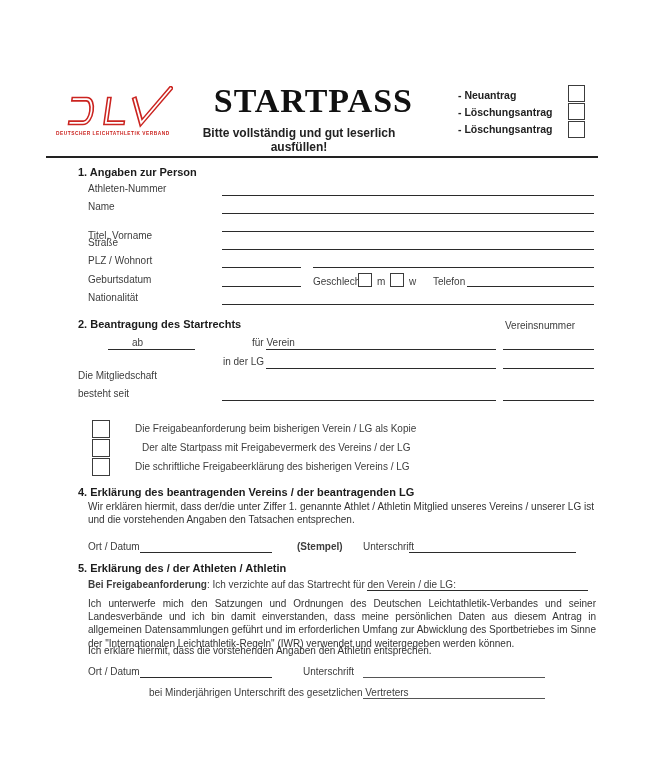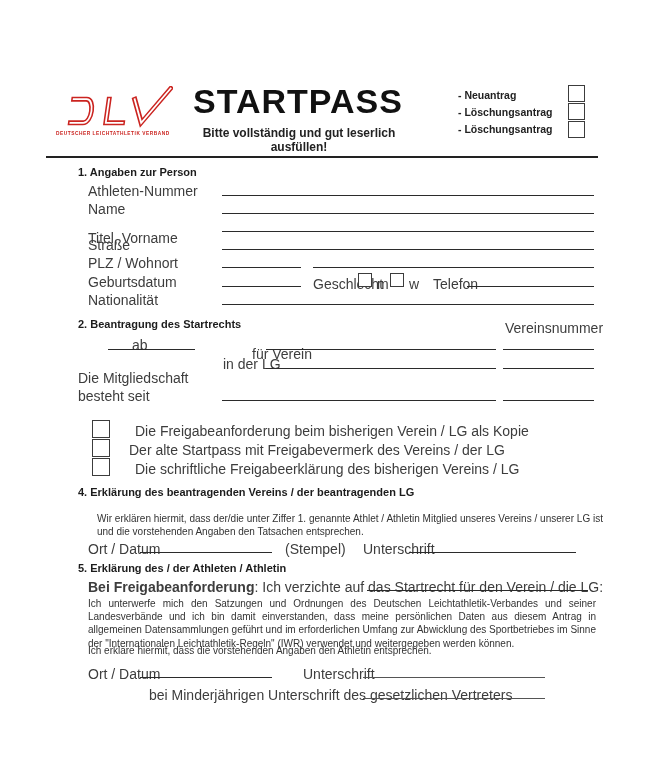--- a/index.html
+++ b/index.html
@@ -1,21 +1,21 @@
 <!DOCTYPE html>
 <html><head>
 <meta charset="utf-8">
 <style>
   html,body{margin:0;padding:0;background:#ffffff;}
   .page{
     position:relative;width:654px;height:783px;background:#ffffff;overflow:hidden;
     font-family:"Liberation Sans","DejaVu Sans",sans-serif;color:#2b2b2b;
   }
   .abs{position:absolute;}
-  .lbl{position:absolute;font-size:14px;color:#3d3d3d;white-space:nowrap;}
+  .lbl{position:absolute;font-size:10px;color:#3d3d3d;white-space:nowrap;}
   .heading{position:absolute;font-size:11px;font-weight:bold;color:#1c1c1c;white-space:nowrap;}
   .fline{position:absolute;height:0;border-bottom:1.5px solid #2b2b2b;}
   .thinline{position:absolute;height:0;border-bottom:1.2px solid #555;}
   .cbox{position:absolute;background:#fff;border:1.6px solid #3c3c3c;}
   .para{position:absolute;font-size:10px;color:#333;line-height:1.32;text-align:justify;}
   .title{position:absolute;font-weight:bold;color:#111;letter-spacing:1px;font-size:34px;}
   .subtitle{position:absolute;font-weight:bold;color:#222;font-size:12px;}
   .reqlabel{position:absolute;font-size:10.5px;font-weight:bold;color:#222;white-space:nowrap;}
   .divider{position:absolute;height:0;border-bottom:2.6px solid #222;}
   .boldlead{font-weight:bold;}
@@ -35,21 +35,21 @@
         <path d="M50 7 V31 H67" stroke="#cb2420" stroke-width="5"></path>
         <path d="M50 7 V31 H67" stroke="#ffffff" stroke-width="1.8"></path>
 
         <path d="M76 7 L86 31 L111 -4" stroke="#cb2420" stroke-width="5"></path>
         <path d="M76 7 L86 31 L111 -4" stroke="#ffffff" stroke-width="1.8"></path>
       </g>
       <text x="1" y="43" font-size="4.9" letter-spacing="0.55" fill="#cb2420" font-weight="bold">DEUTSCHER LEICHTATHLETIK VERBAND</text>
     </svg>
   </div>
 
-  <div class="title" style="left:193px;top:82px;width:228px;text-align:left;">STARTPASS</div>
+  <div class="title" style="left:185px;top:82px;width:228px;text-align:right;font-family:Liberation Serif, serif;">STARTPASS</div>
   <div class="subtitle" style="left:185px;top:126px;width:228px;text-align:center;">Bitte vollständig und gut leserlich ausfüllen!</div>
 
   <div class="reqlabel" style="left:458px;top:89px;">- Neuantrag</div>
   <div class="reqlabel" style="left:458px;top:106px;">- Löschungsantrag</div>
   <div class="reqlabel" style="left:458px;top:123px;">- Löschungsantrag</div>
   <div class="cbox" style="left:568px;top:85px;width:15px;height:15px;"></div>
   <div class="cbox" style="left:568px;top:103px;width:15px;height:15px;"></div>
   <div class="cbox" style="left:568px;top:121px;width:15px;height:15px;"></div>
 
   <div class="divider" style="left:46px;top:156px;width:552px;"></div>
@@ -83,49 +83,49 @@
   <div class="fline" style="left:467px;top:286px;width:127px;"></div>
 
   <div class="lbl" style="left:88px;top:292px;">Nationalität</div>
   <div class="fline" style="left:222px;top:304px;width:372px;"></div>
 
   <div class="heading" style="left:78px;top:318px;">2. Beantragung des Startrechts</div>
   <div class="lbl" style="left:505px;top:320px;">Vereinsnummer</div>
 
   <div class="lbl" style="left:88px;top:337px;margin-left:44px;">ab</div>
   <div class="fline" style="left:108px;top:349px;width:87px;"></div>
-  <div class="lbl" style="left:223px;top:346px;padding-left:29px;">für Verein</div>
+  <div class="lbl" style="left:223px;top:337px;padding-left:29px;">für Verein</div>
   <div class="fline" style="left:266px;top:349px;width:230px;"></div>
   <div class="fline" style="left:503px;top:349px;width:91px;"></div>
 
   <div class="lbl" style="left:223px;top:356px;">in der LG</div>
   <div class="fline" style="left:266px;top:368px;width:230px;"></div>
   <div class="fline" style="left:503px;top:368px;width:91px;"></div>
 
   <div class="lbl" style="left:78px;top:370px;">Die Mitgliedschaft</div>
   <div class="lbl" style="left:78px;top:388px;">besteht seit</div>
   <div class="fline" style="left:222px;top:400px;width:274px;"></div>
   <div class="fline" style="left:503px;top:400px;width:91px;"></div>
 
 
   <div class="cbox" style="left:92px;top:420px;width:16px;height:16px;"></div>
   <div class="lbl" style="left:135px;top:423px;">Die Freigabeanforderung beim bisherigen Verein / LG als Kopie</div>
 
   <div class="cbox" style="left:92px;top:439px;width:16px;height:16px;"></div>
-  <div class="lbl" style="left:129px;top:442px;">Der alte Startpass mit Freigabevermerk des Vereins / der LG</div>
+  <div class="lbl" style="left:142px;top:442px;">Der alte Startpass mit Freigabevermerk des Vereins / der LG</div>
 
   <div class="cbox" style="left:92px;top:458px;width:16px;height:16px;"></div>
   <div class="lbl" style="left:135px;top:461px;">Die schriftliche Freigabeerklärung des bisherigen Vereins / LG</div>
 
   <div class="heading" style="left:78px;top:486px;">4. Erklärung des beantragenden Vereins / der beantragenden LG</div>
-  <div class="para" style="left:97px;top:500px;width:506px;margin-top:12px;">Wir erklären hiermit, dass der/die unter Ziffer 1. genannte Athlet / Athletin Mitglied unseres Vereins / unserer LG ist und die vorstehenden Angaben den Tatsachen entsprechen.</div>
+  <div class="para" style="left:88px;top:500px;width:506px;">Wir erklären hiermit, dass der/die unter Ziffer 1. genannte Athlet / Athletin Mitglied unseres Vereins / unserer LG ist und die vorstehenden Angaben den Tatsachen entsprechen.</div>
 
   <div class="lbl" style="left:88px;top:541px;">Ort / Datum</div>
   <div class="fline" style="left:140px;top:552px;width:132px;"></div>
-  <div class="lbl" style="left:285px;top:541px;">(Stempel)</div>
+  <div class="lbl" style="left:297px;top:541px;font-weight:bold;">(Stempel)</div>
   <div class="lbl" style="left:363px;top:541px;">Unterschrift</div>
   <div class="fline" style="left:409px;top:552px;width:167px;"></div>
 
   <div class="heading" style="left:78px;top:562px;">5. Erklärung des / der Athleten / Athletin</div>
 
   <div class="lbl" style="left:88px;top:579px;"><span class="boldlead">Bei Freigabeanforderung</span><span>: Ich verzichte auf das Startrecht für den Verein / die LG:</span></div>
   <div class="fline" style="left:367px;top:590px;width:221px;"></div>
 
   <div class="para" style="left:88px;top:597px;width:508px;">Ich unterwerfe mich den Satzungen und Ordnungen des Deutschen Leichtathletik-Verbandes und seiner Landesverbände und ich bin damit einverstanden, dass meine persönlichen Daten aus diesem Antrag in allgemeinen Datensammlungen geführt und im erforderlichen Umfang zur Abwicklung des Sportbetriebes im Sinne der "Internationalen Leichtathletik-Regeln" (IWR) verwendet und weitergegeben werden können.</div>
   <div class="para" style="left:88px;top:644px;width:508px;text-align:left;">Ich erkläre hiermit, dass die vorstehenden Angaben den Athletin entsprechen.</div>

